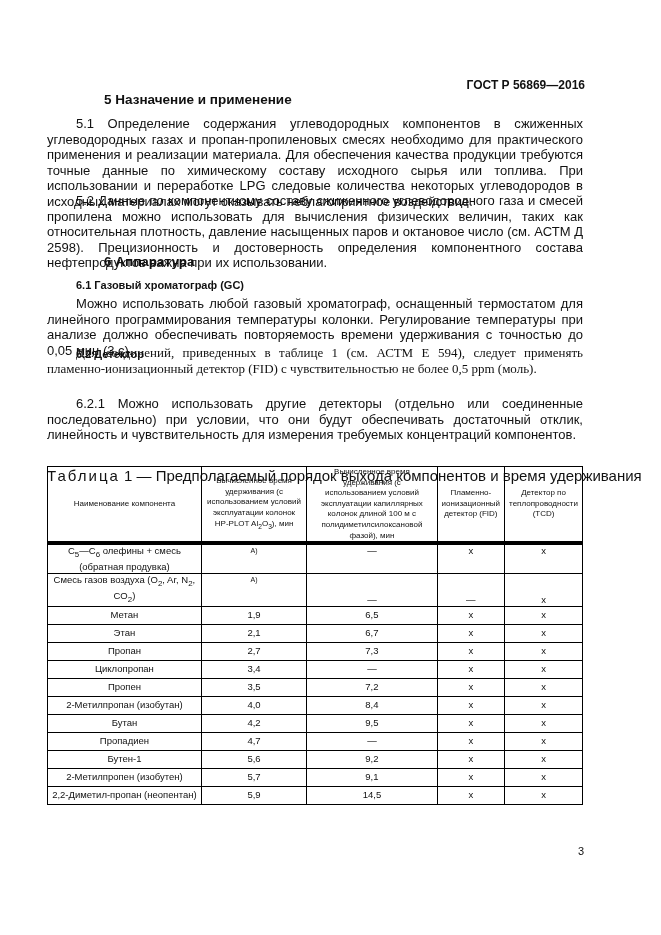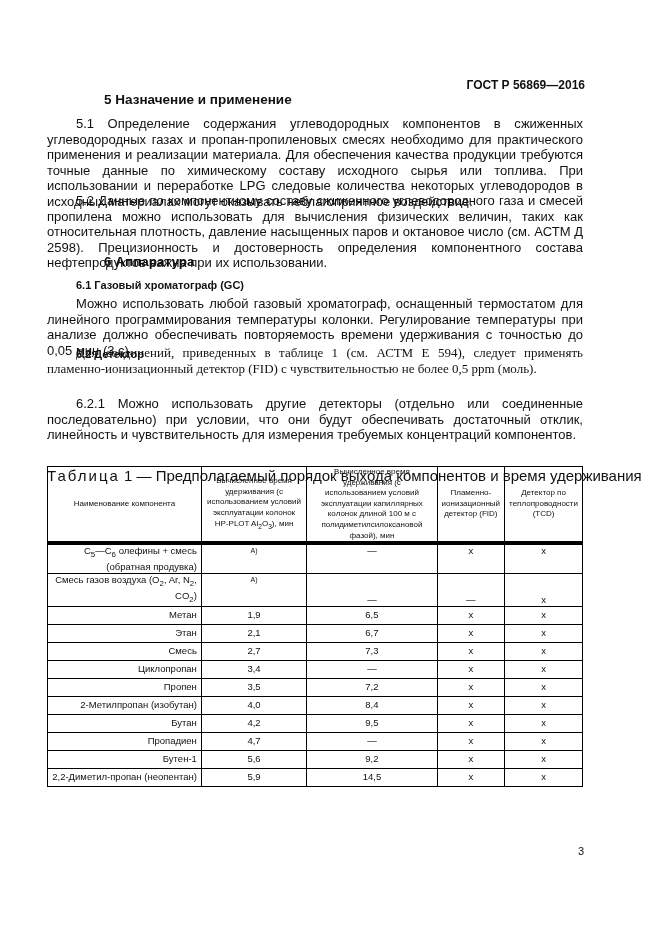--- a/index.html
+++ b/index.html
@@ -34,21 +34,21 @@
   table.t1 th, table.t1 td {
     border: 1.5px solid #000; padding: 0 4px;
   }
   table.t1 th {
     font-weight: normal; font-size: 8px; line-height: 10.6px;
     text-align: center; vertical-align: middle; height: 74px;
   }
   table.t1 thead tr { border-bottom: 4px solid #000; }
   table.t1 thead th { border-bottom: 4px solid #000; margin-top: 40px; }
   table.t1 td { height: 17px; line-height: 12px; }
-  table.t1 td.name { text-align: right; }
+  table.t1 td.name { text-align: center; }
   table.t1 td.c { text-align: center; }
   table.t1 td.top { vertical-align: top; }
   table.t1 td.bot { vertical-align: bottom; }
   .sup { font-size: 7px; vertical-align: top; }
   .page-num {
     position: absolute; left: 578px; top: 845px; font-size: 11px;
   }
   i { font-style: italic; }
 </style>
 </head>
@@ -111,21 +111,21 @@
         <td class="c">x</td>
       </tr>
     <tr>
         <td class="name">Этан</td>
         <td class="c">2,1</td>
         <td class="c">6,7</td>
         <td class="c">x</td>
         <td class="c">x</td>
       </tr>
     <tr>
-        <td class="name">Смесь</td>
+        <td class="name">Пропан</td>
         <td class="c">2,7</td>
         <td class="c">7,3</td>
         <td class="c">x</td>
         <td class="c">x</td>
       </tr>
     <tr>
         <td class="name">Циклопропан</td>
         <td class="c">3,4</td>
         <td class="c">—</td>
         <td class="c">x</td>
@@ -160,20 +160,27 @@
         <td class="c">x</td>
       </tr>
     <tr>
         <td class="name">Бутен-1</td>
         <td class="c">5,6</td>
         <td class="c">9,2</td>
         <td class="c">x</td>
         <td class="c">x</td>
       </tr>
     <tr>
+        <td class="name">2-Метилпропен (изобутен)</td>
+        <td class="c">5,7</td>
+        <td class="c">9,1</td>
+        <td class="c">x</td>
+        <td class="c">x</td>
+      </tr>
+    <tr>
         <td class="name">2,2-Диметил-пропан (неопентан)</td>
         <td class="c">5,9</td>
         <td class="c">14,5</td>
         <td class="c">x</td>
         <td class="c">x</td>
       </tr>
   </tbody>
 </table>
 
 <div class="page-num">3</div>

